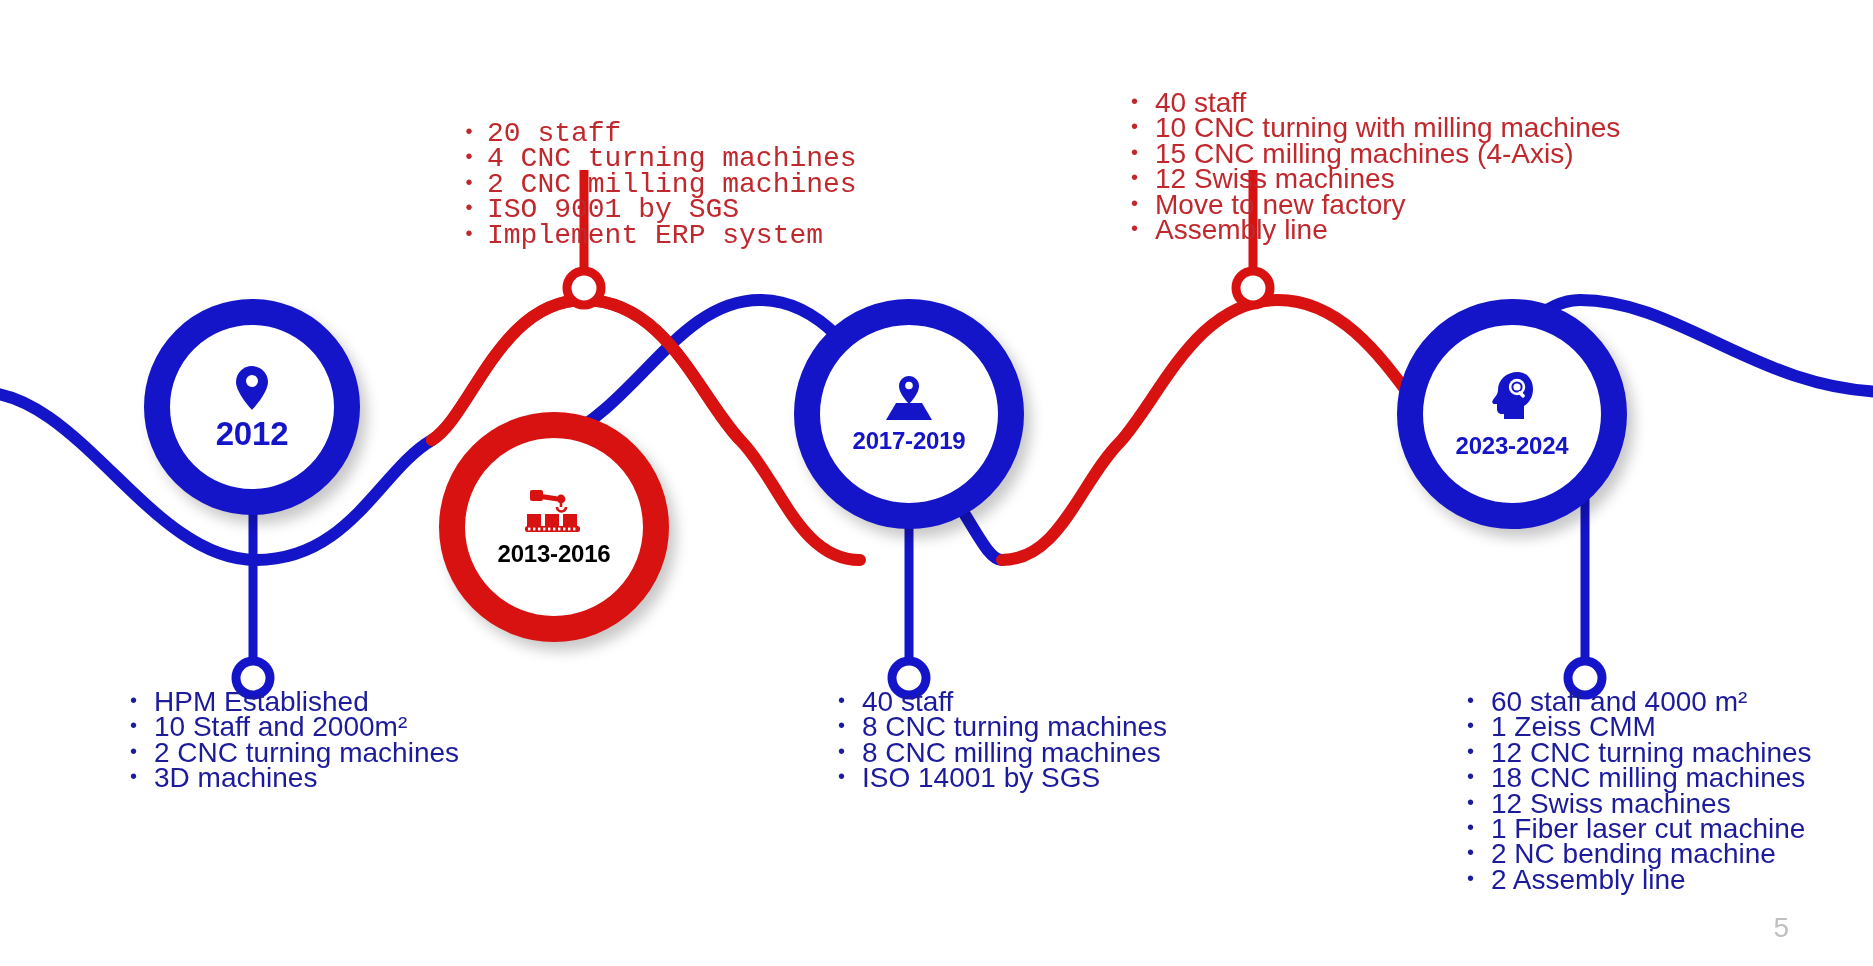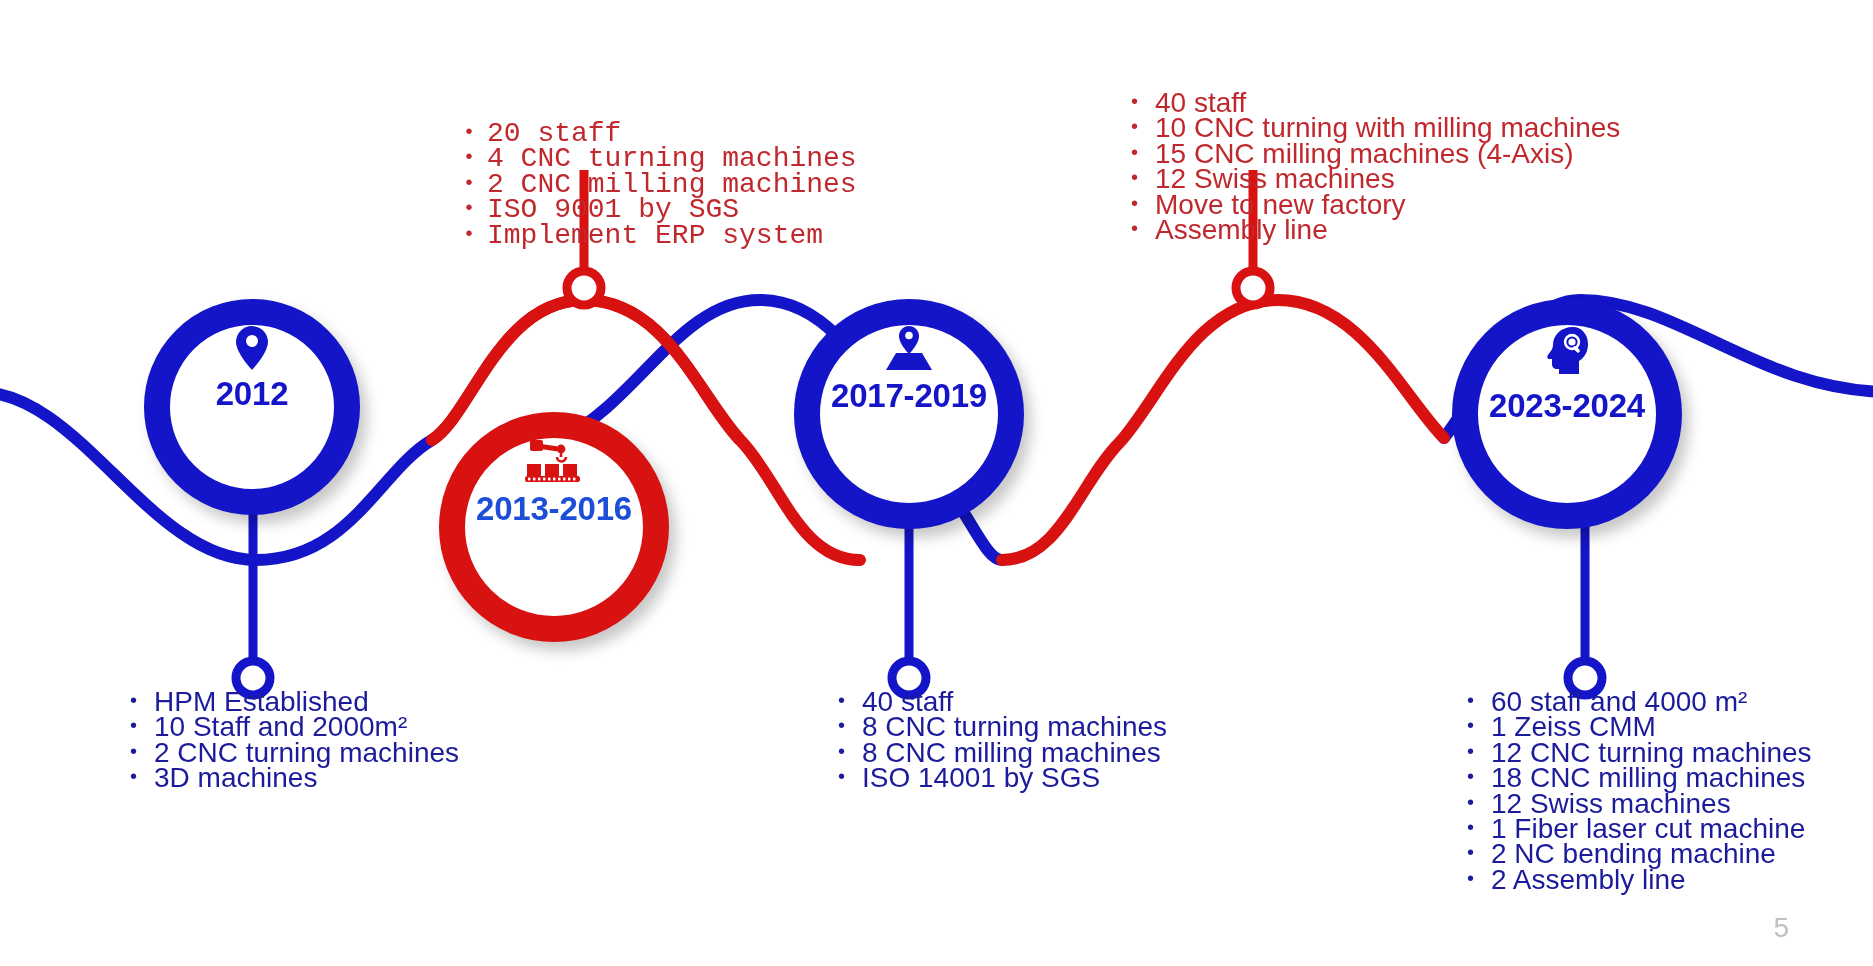--- a/index.html
+++ b/index.html
@@ -23,39 +23,40 @@
   }
 
   
   .node {
     position: absolute;
     border-radius: 50%;
     background: #ffffff;
     display: flex;
     flex-direction: column;
     align-items: center;
+    justify-content: center;
     box-shadow: 7px 9px 14px rgba(0,0,0,0.22);
   }
   .node.blue { border: 26px solid #1414c8; color: #1414c8; }
-  .node.red  { border: 26px solid #d81111; color: #1d4ed8; }
+  .node.red  { border: 26px solid #d81111; color: #000000; }
 
   .node-icon {
     display: block;
     margin-bottom: 2px;
   }
   .node-label {
     font-weight: bold;
     letter-spacing: -0.2px;
     white-space: nowrap;
     line-height: 1;
   }
   .node.big  { width: 216px; height: 216px; }
   .node.big .node-label { font-size: 33px; }
   .node.wide { width: 230px; height: 230px; }
-  .node.wide .node-label { font-size: 33px; }
+  .node.wide .node-label { font-size: 24px; }
 
   
   .bullets {
     position: absolute;
     list-style: none;
   }
   .bullets li {
     position: relative;
     padding-left: 32px;
     font-size: 28px;
@@ -180,21 +181,21 @@
       <svg width="58" height="48" viewBox="0 0 58 48" xmlns="http://www.w3.org/2000/svg">
         <path d="M29 1 C23.5 1 19 5.5 19 11 C19 19 29 29 29 29 C29 29 39 19 39 11 C39 5.5 34.5 1 29 1 Z" fill="#1414c8"></path>
         <circle cx="29" cy="10.5" r="3.8" fill="#ffffff"></circle>
         <path d="M16 28 h26 l10 17 H6 Z" fill="#1414c8"></path>
       </svg>
     </span>
     <span class="node-label">2017-2019</span>
   </div>
 
 
-  <div class="node blue wide" style="left:1452px; top:299px;gap:8px;">
+  <div class="node blue wide" style="left:1397px; top:299px;gap:8px;">
     <span class="node-icon">
       <svg width="52" height="50" viewBox="0 0 52 50" xmlns="http://www.w3.org/2000/svg">
         <path d="M32 2 C20 2 12 10 12 20 C12 24 9 27 7 30 C5.6 32 6.4 34 8.6 34
                  L11 34 L11 39 C11 42 13 44 16 44 L18 44 L18 49 L38 49 L38 36
                  C44 32 47 26 47 19 C47 9.5 40.5 2 32 2 Z" fill="#1414c8"></path>
         <circle cx="31" cy="17" r="8.2" fill="#ffffff"></circle>
         <circle cx="31" cy="17" r="5.6" fill="#1414c8"></circle>
         <circle cx="31" cy="17" r="3.6" fill="#ffffff"></circle>
         <rect x="33.6" y="20.4" width="8" height="3.4" rx="1.7" transform="rotate(42 33.6 20.4)" fill="#ffffff"></rect>
       </svg>

